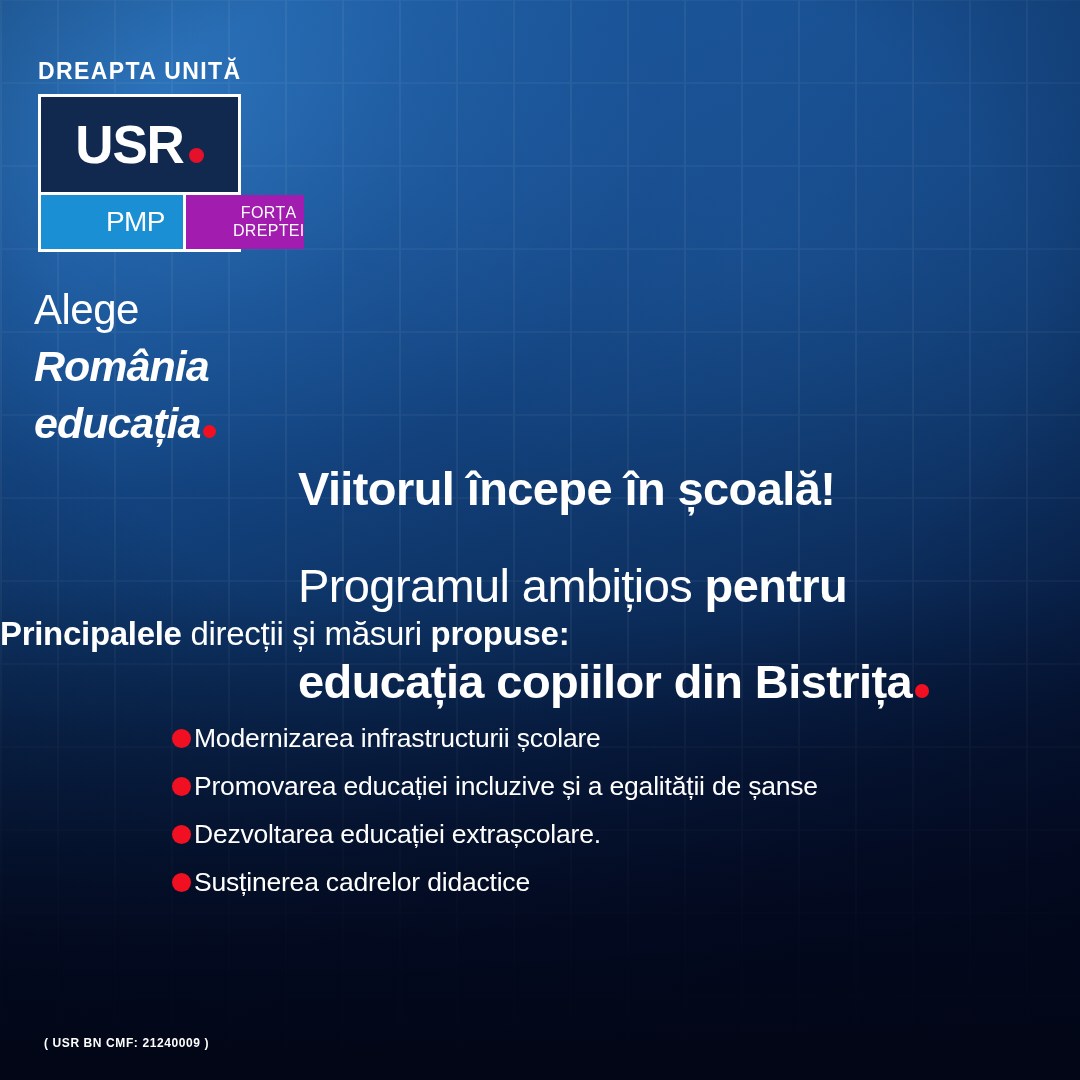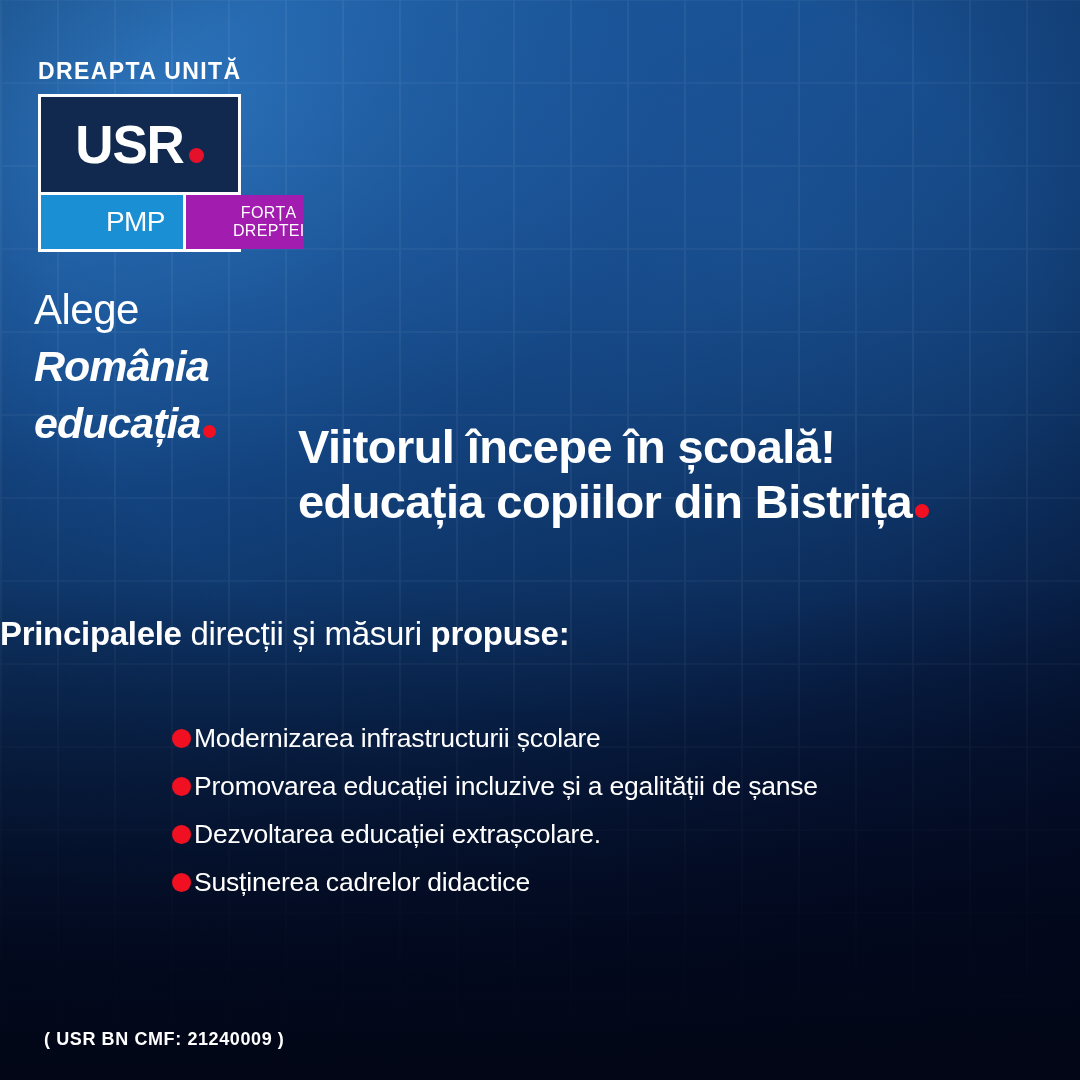--- a/index.html
+++ b/index.html
@@ -200,21 +200,21 @@
   #headline {
     position: absolute;
     left: 298px;
     top: 420px;
     width: 740px;
     color: #ffffff;
     line-height: 1.16;
     font-size: 47px;
     letter-spacing: -0.6px;
   }
-  #headline .hl-line { display: block; white-space: nowrap; }
+  #headline .hl-line { display: block; white-space: nowrap; margin-top: 42px; }
   .w-bold   { font-weight: bold; }
   .w-normal { font-weight: normal; }
   .hl-dot {
     display: inline-block;
     width: 14px;
     height: 14px;
     border-radius: 50%;
     background: #f01021;
     margin-left: 3px;
   }
@@ -258,21 +258,21 @@
     letter-spacing: -0.2px;
     margin-left: 3px;
   }
 
   
   #footer {
     position: absolute;
     left: 44px;
     bottom: 30px;
     color: #ffffff;
-    font-size: 18px;
+    font-size: 12px;
     font-weight: bold;
     letter-spacing: 0.6px;
   }
 </style>
 </head>
 <body>
 
 <div id="poster">
 
   <div class="bg-base"></div>
@@ -312,20 +312,21 @@
     <div id="slogan">
       <div class="slogan-l1">Alege</div>
       <div class="slogan-l2">România</div>
       <div class="slogan-l3"><span>educația</span><span class="slogan-dot"></span></div>
     </div>
 
     <div id="headline">
 
       <span class="hl-line"><span class="w-bold">Viitorul începe în școală!</span></span>
 
+      <span class="hl-line"><span class="w-normal">Programul ambițios </span><span class="w-bold">pentru</span></span>
 
       <span class="hl-line"><span class="w-bold">educația copiilor din Bistrița</span><span class="hl-dot"></span></span>
     </div>
 
     <div id="subheading"><span class="w-bold">Principalele</span><span class="w-normal"> direcții și măsuri </span><span class="w-bold">propuse:</span></div>
 
     <div id="bullets">
 
       <div class="bullet-row">
         <span class="bullet-dot"></span>

